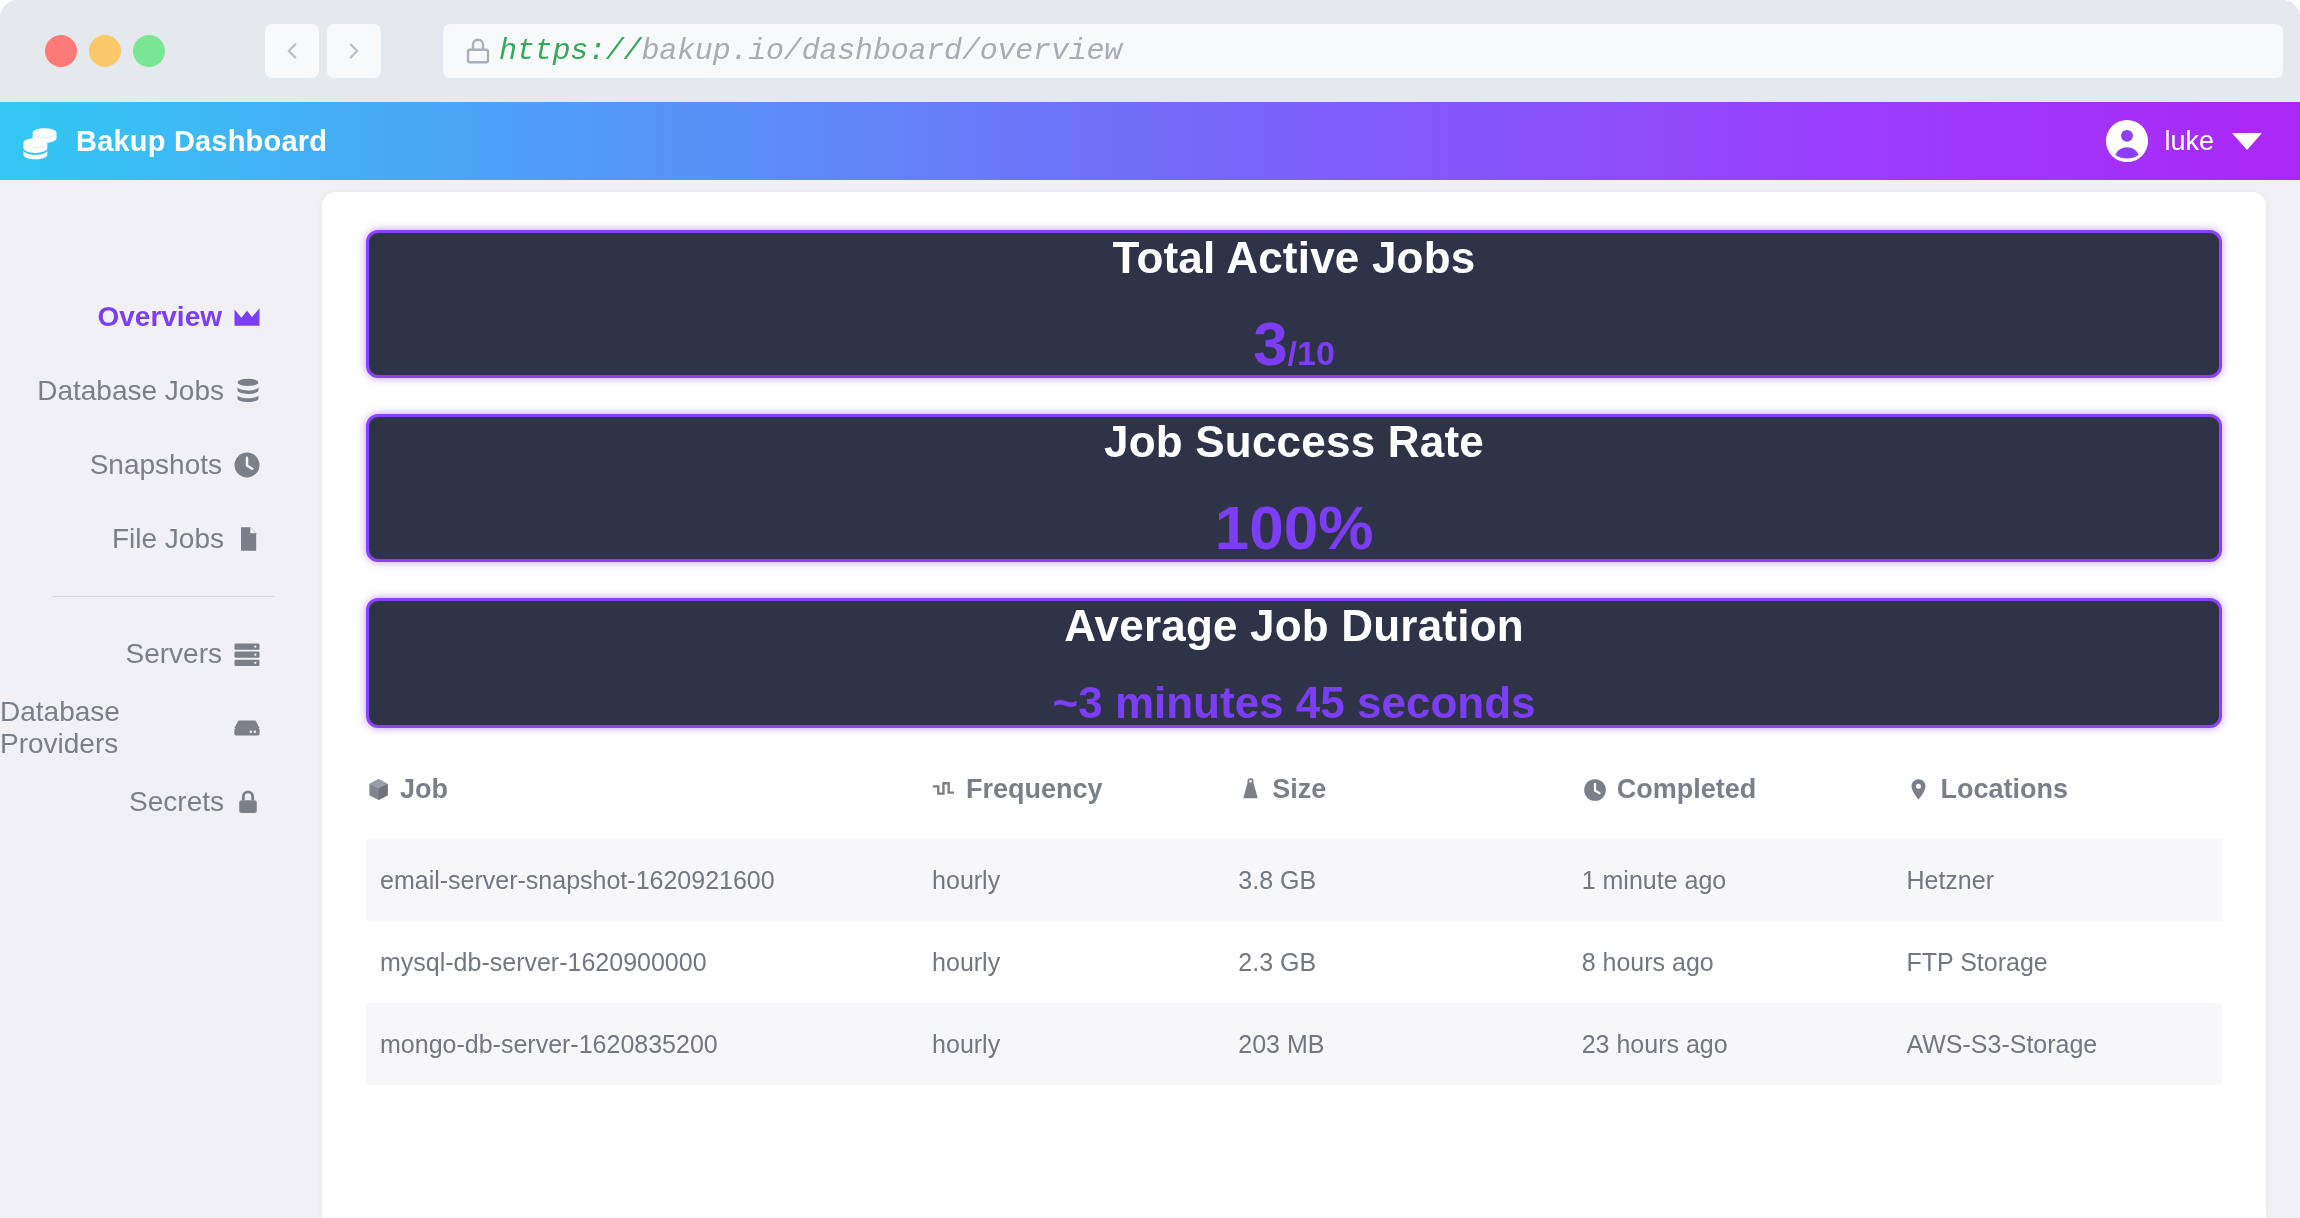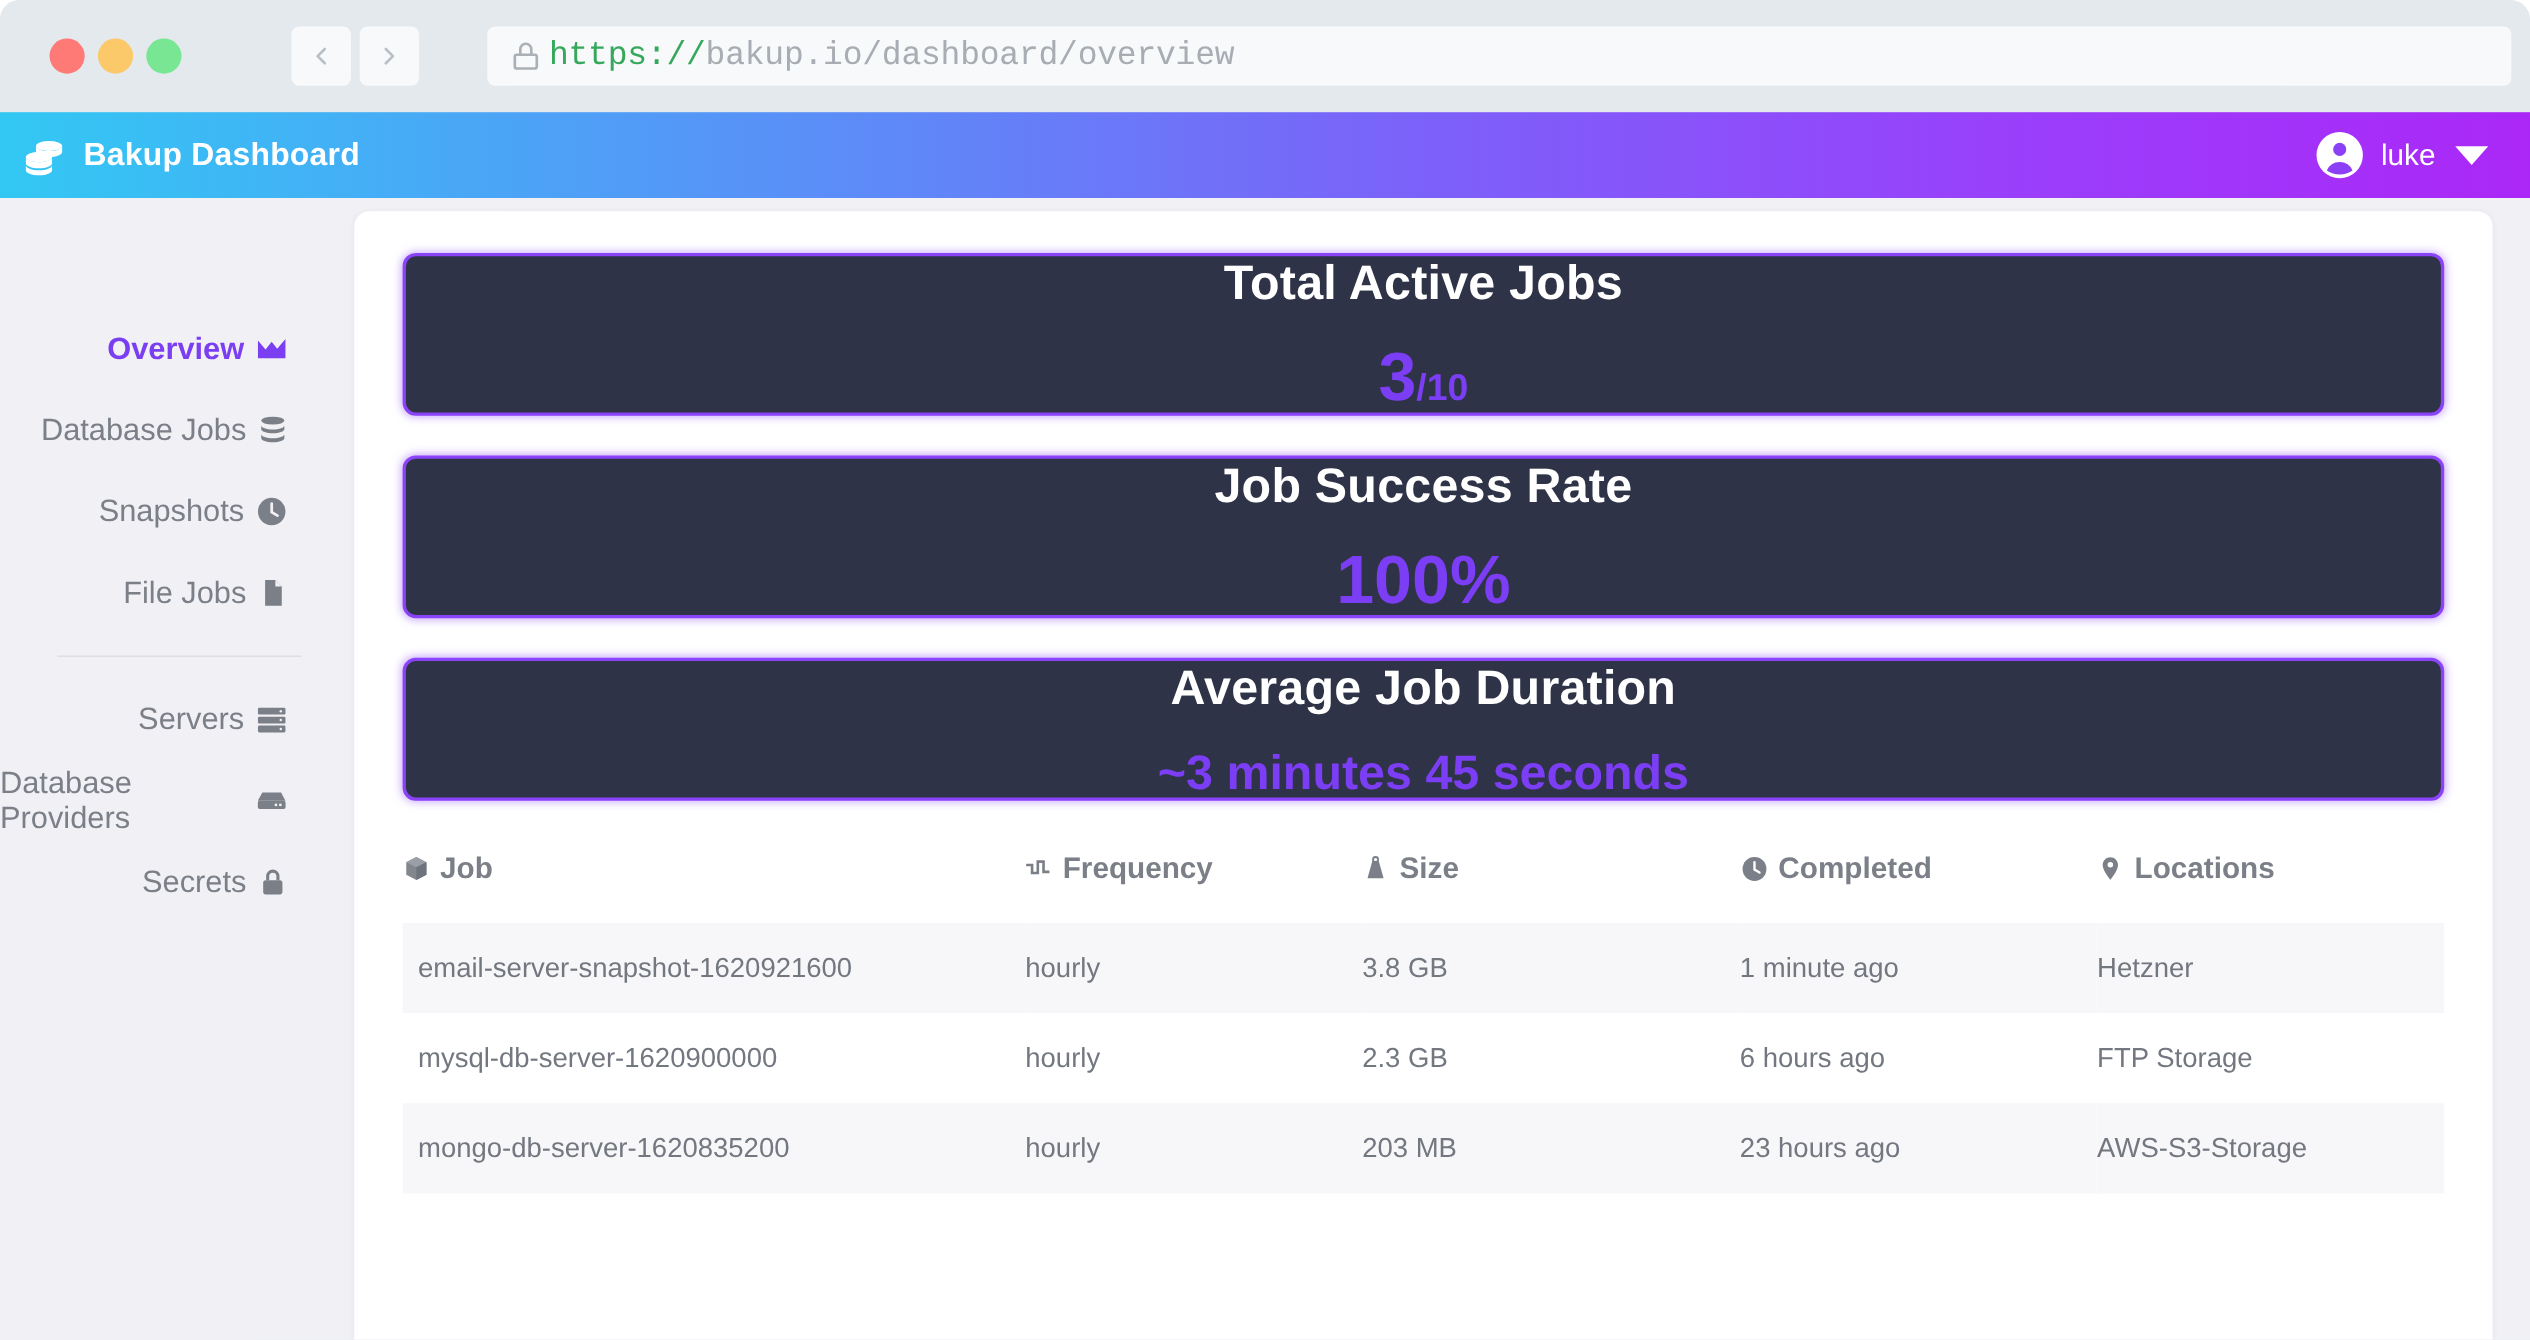--- a/index.html
+++ b/index.html
@@ -26,20 +26,21 @@
     overflow: hidden;
   }
   .titlebar {
     position: absolute;
     left: 0; top: 0;
     width: 2300px;
     height: 102px;
     background: #e4e9ee;
     display: flex;
     align-items: center;
+    font-style: italic;
   }
   .traffic-lights {
     display: flex;
     align-items: center;
     gap: 12px;
     margin-left: 45px;
   }
   .tl-dot {
     width: 32px;
     height: 32px;
@@ -510,21 +511,21 @@
               <td>email-server-snapshot-1620921600</td>
               <td>hourly</td>
               <td>3.8 GB</td>
               <td>1 minute ago</td>
               <td>Hetzner</td>
             </tr>
             <tr class="even">
               <td>mysql-db-server-1620900000</td>
               <td>hourly</td>
               <td>2.3 GB</td>
-              <td>6 hours ago</td>
+              <td>8 hours ago</td>
               <td>FTP Storage</td>
             </tr>
             <tr class="odd">
               <td>mongo-db-server-1620835200</td>
               <td>hourly</td>
               <td>203 MB</td>
               <td>23 hours ago</td>
               <td>AWS-S3-Storage</td>
             </tr>
           </tbody>

